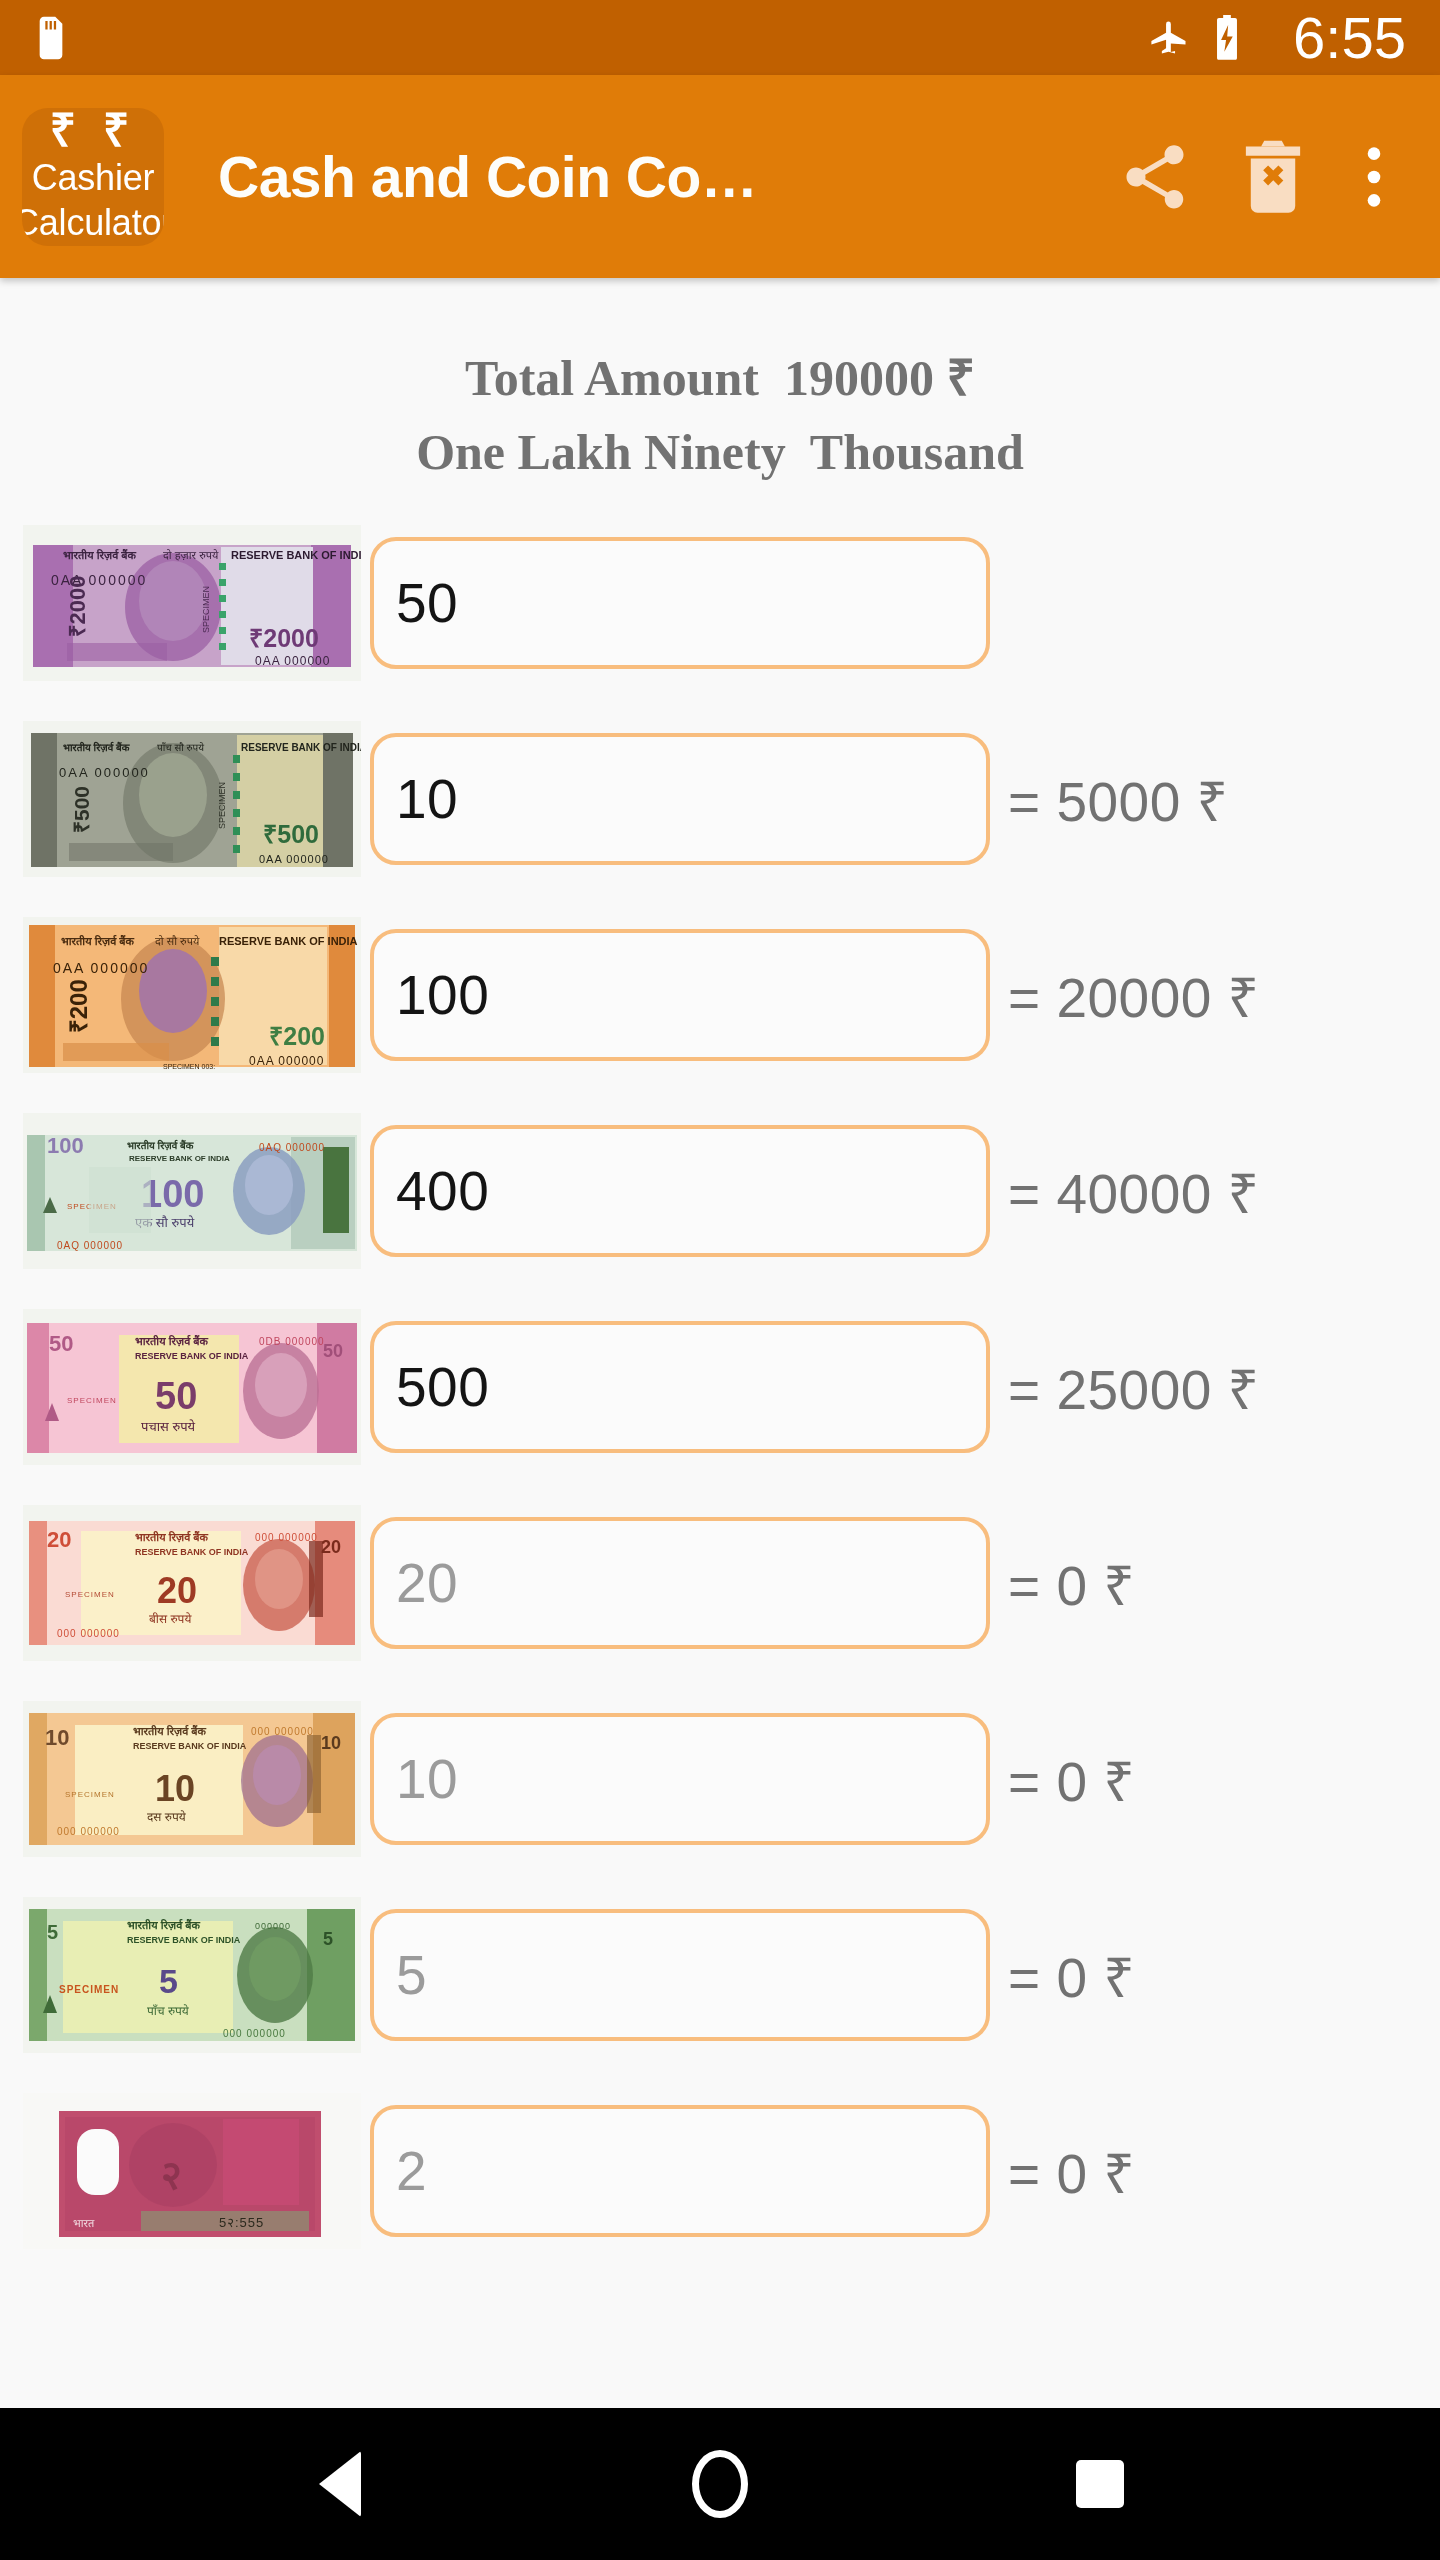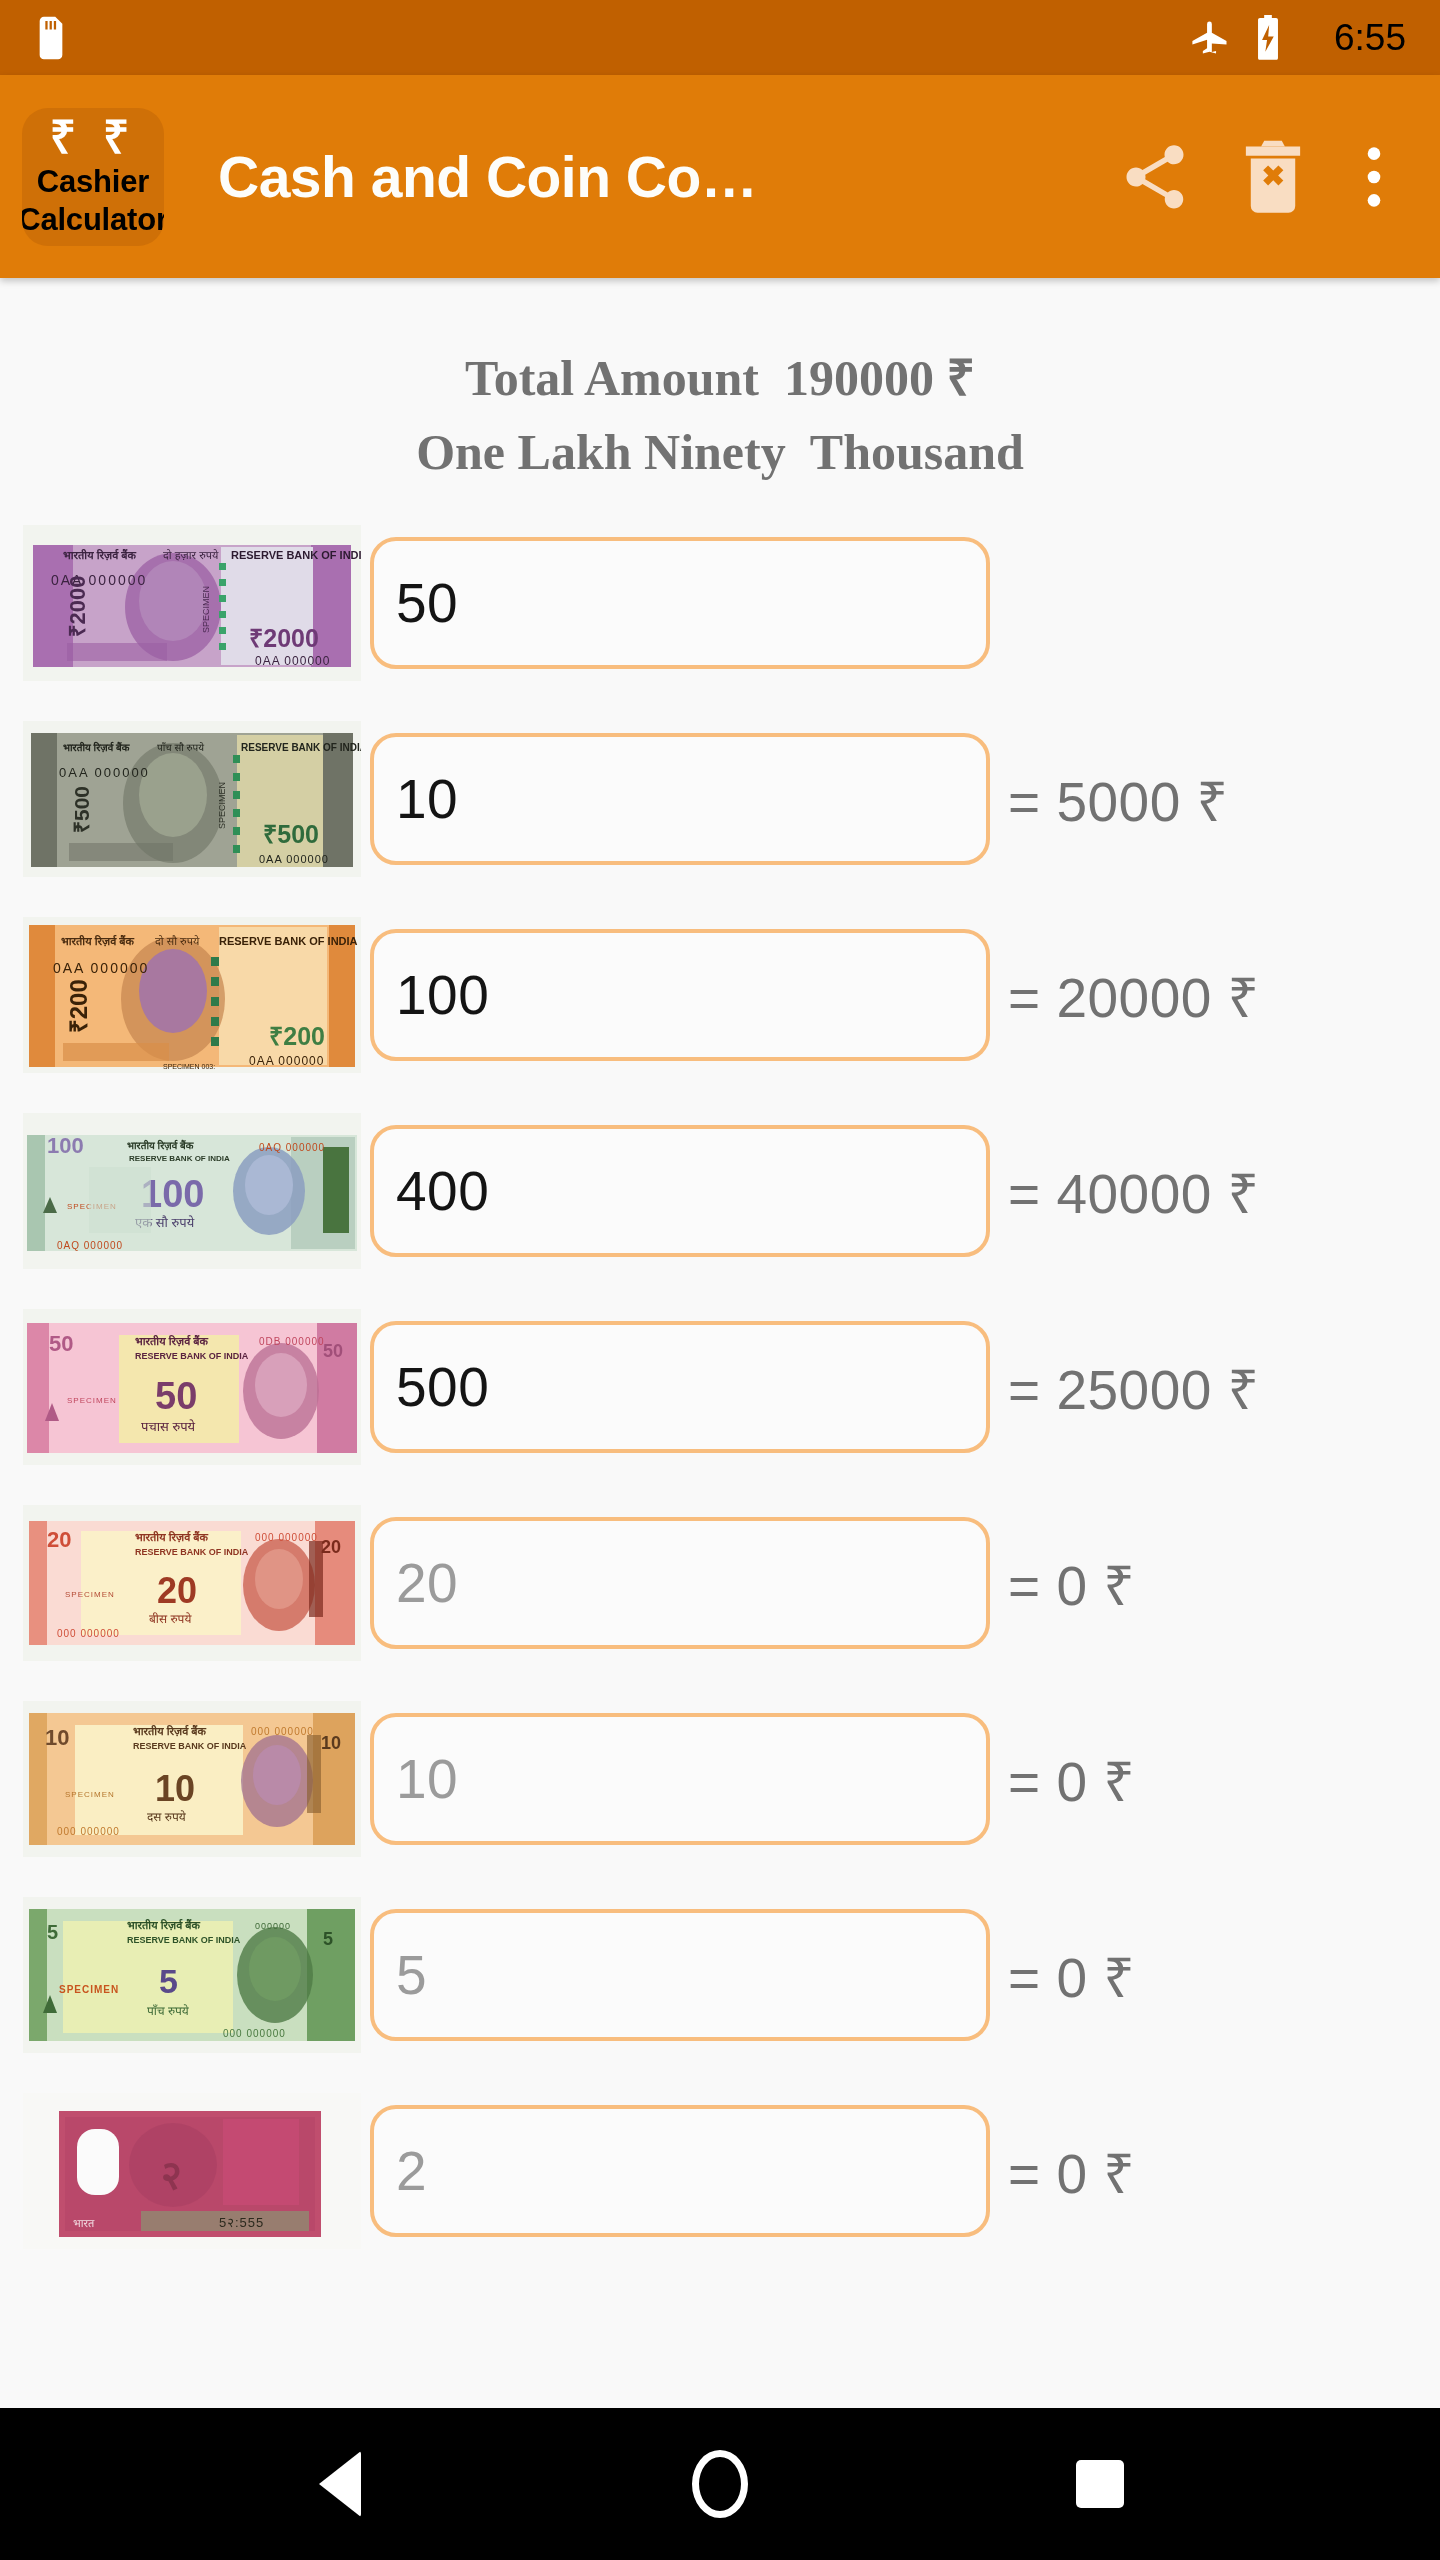--- a/index.html
+++ b/index.html
@@ -23,21 +23,21 @@
     display: flex; align-items: center;
     padding: 0 34px;
     flex: 0 0 auto;
   }
   .status-left { display: flex; align-items: center; gap: 18px; }
   .status-right { margin-left: auto; display: flex; align-items: center; gap: 22px; }
   .sim-icon { width: 34px; height: 46px; display: block; }
   .plane-icon { width: 44px; height: 44px; display: block; }
   .batt-icon { width: 28px; height: 46px; display: block; }
   .clock {
-    color: #000000; font-size: 37px; font-weight: 500;
+    color: #ffffff; font-size: 58px; font-weight: 500;
     letter-spacing: 0px; line-height: 1;
     font-family: "Liberation Sans", sans-serif;
     margin-left: 30px;
   }
 
   
   .app-bar {
     height: 203px;
     background: #e07c08;
     display: flex; align-items: center;
@@ -53,21 +53,21 @@
     display: flex; flex-direction: column;
     align-items: center; justify-content: center;
     flex: 0 0 auto;
     overflow: hidden;
   }
   .app-logo .rupees {
     color: #ffffff; font-size: 46px; font-weight: 700;
     letter-spacing: 7px; line-height: 1.0; margin-bottom: 3px;
   }
   .app-logo .l1, .app-logo .l2 {
-    color: #000000; font-size: 31px; font-weight: 700;
+    color: #ffffff; font-size: 36px; font-weight: 400;
     line-height: 1.24; letter-spacing: -0.2px;
   }
   .app-title {
     color: #fdfdfa;
     font-size: 57px;
     font-weight: 700;
     margin-left: 54px;
     white-space: nowrap;
     overflow: hidden;
     flex: 1 1 auto;

